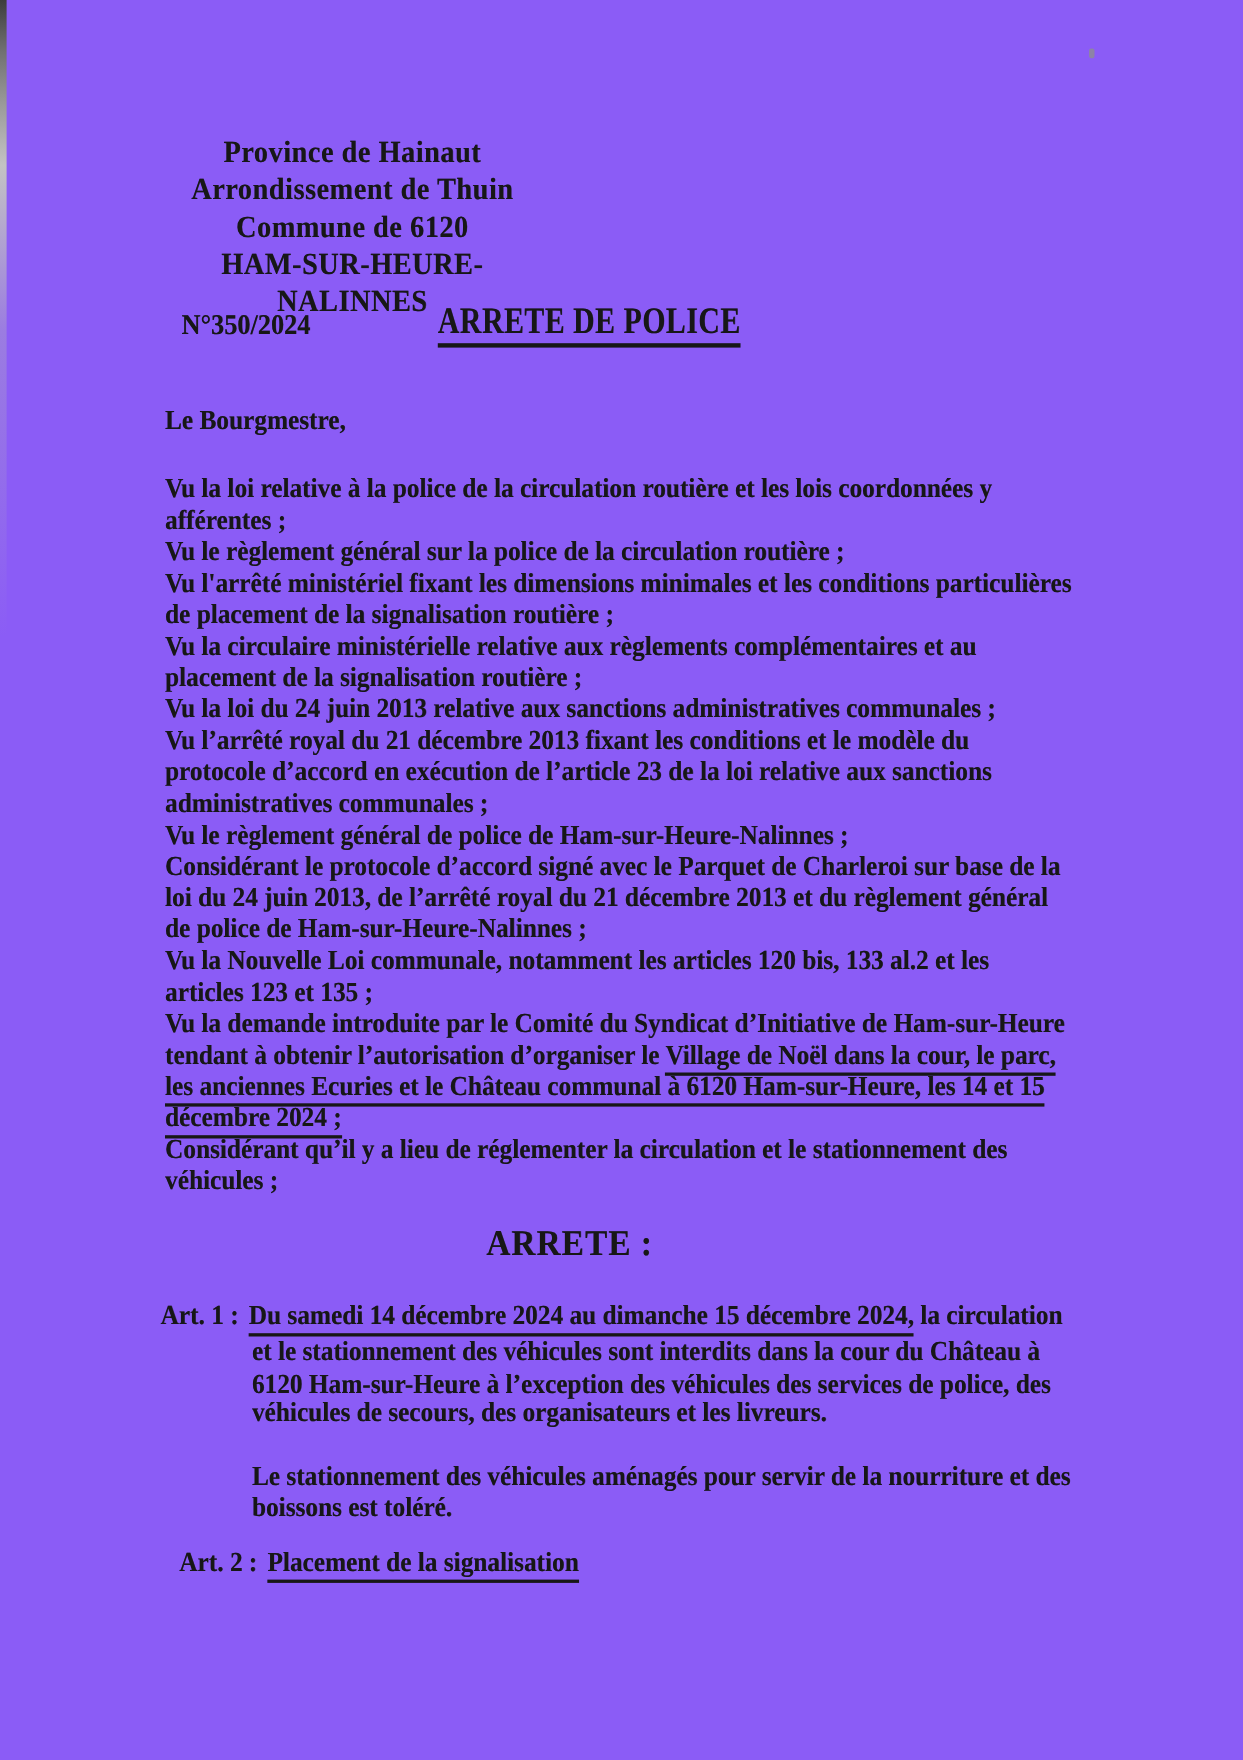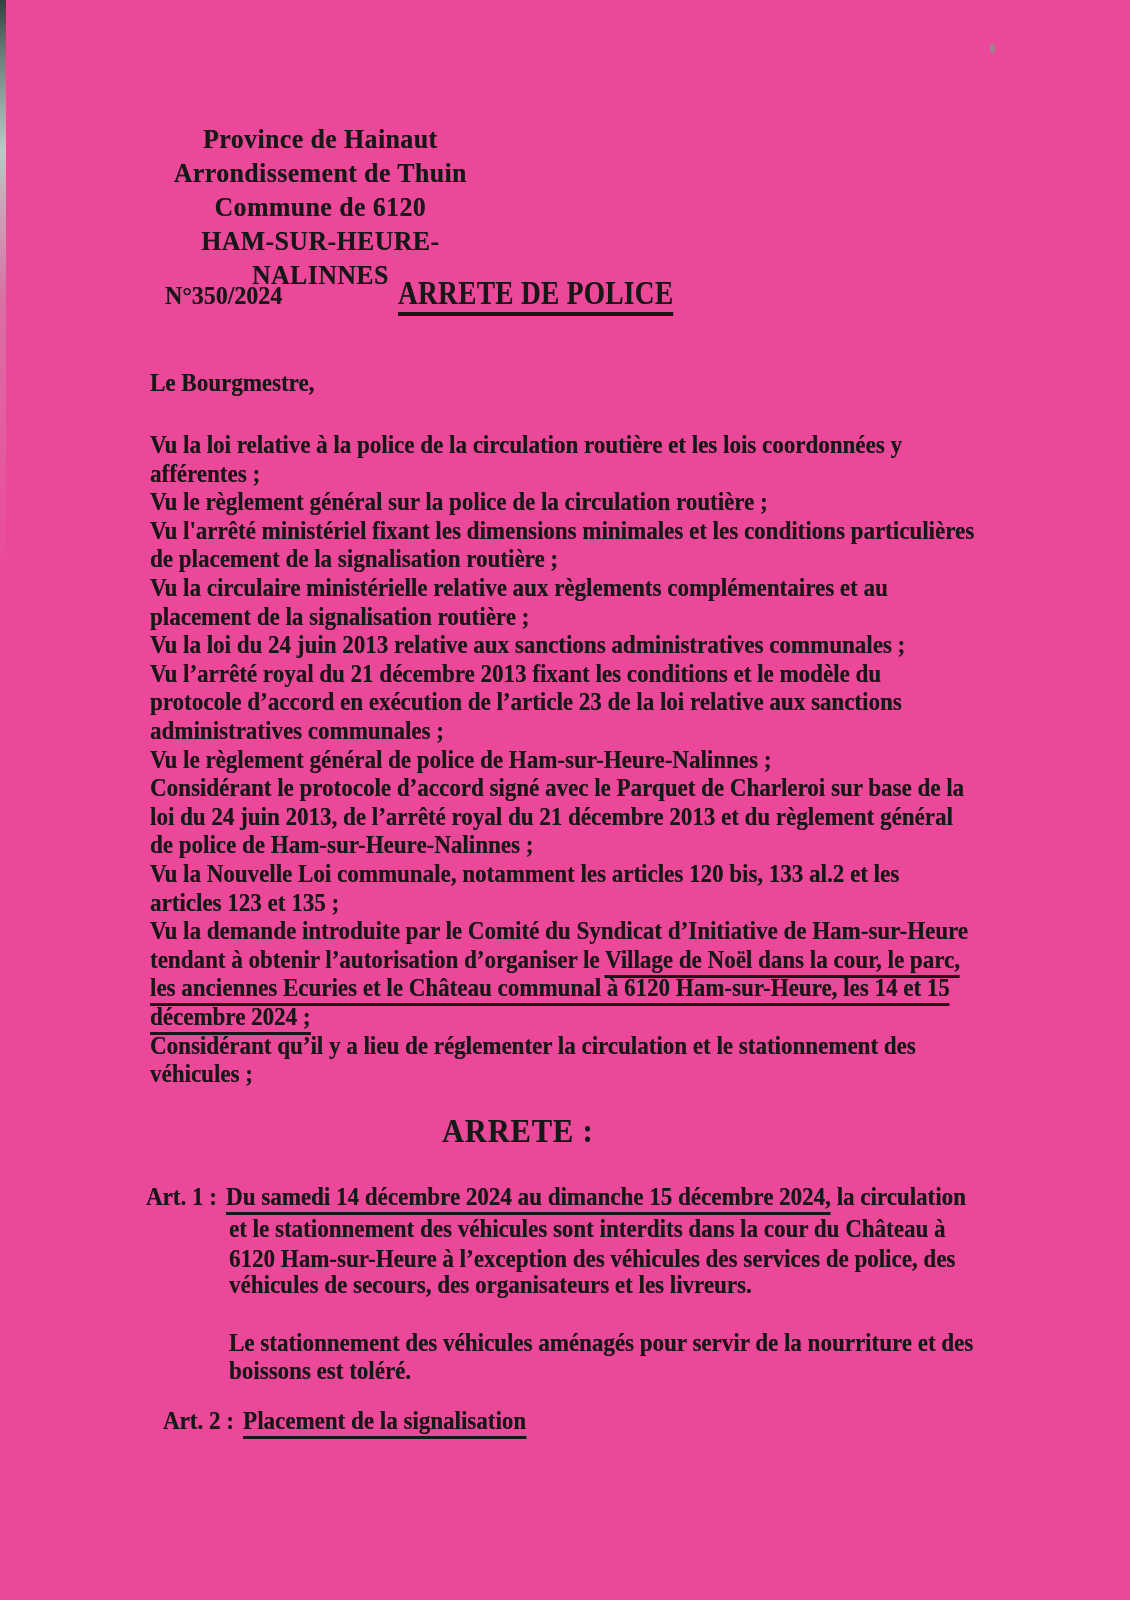--- a/index.html
+++ b/index.html
@@ -4,21 +4,21 @@
 <style>
   html, body {
     margin: 0;
     padding: 0;
     background: #e9e9e9;
   }
   .page {
     position: relative;
     width: 1130px;
     height: 1600px;
-    background: #ec4899;
+    background: #8b5cf6;
     font-family: "Liberation Serif", "DejaVu Serif", serif;
     font-weight: 700;
     color: #171717;
     overflow: hidden;
     text-shadow: 0.3px 0 0 rgba(20,20,20,0.55);
   }
   .line {
     position: absolute;
     white-space: nowrap;
     font-size: 25px;

